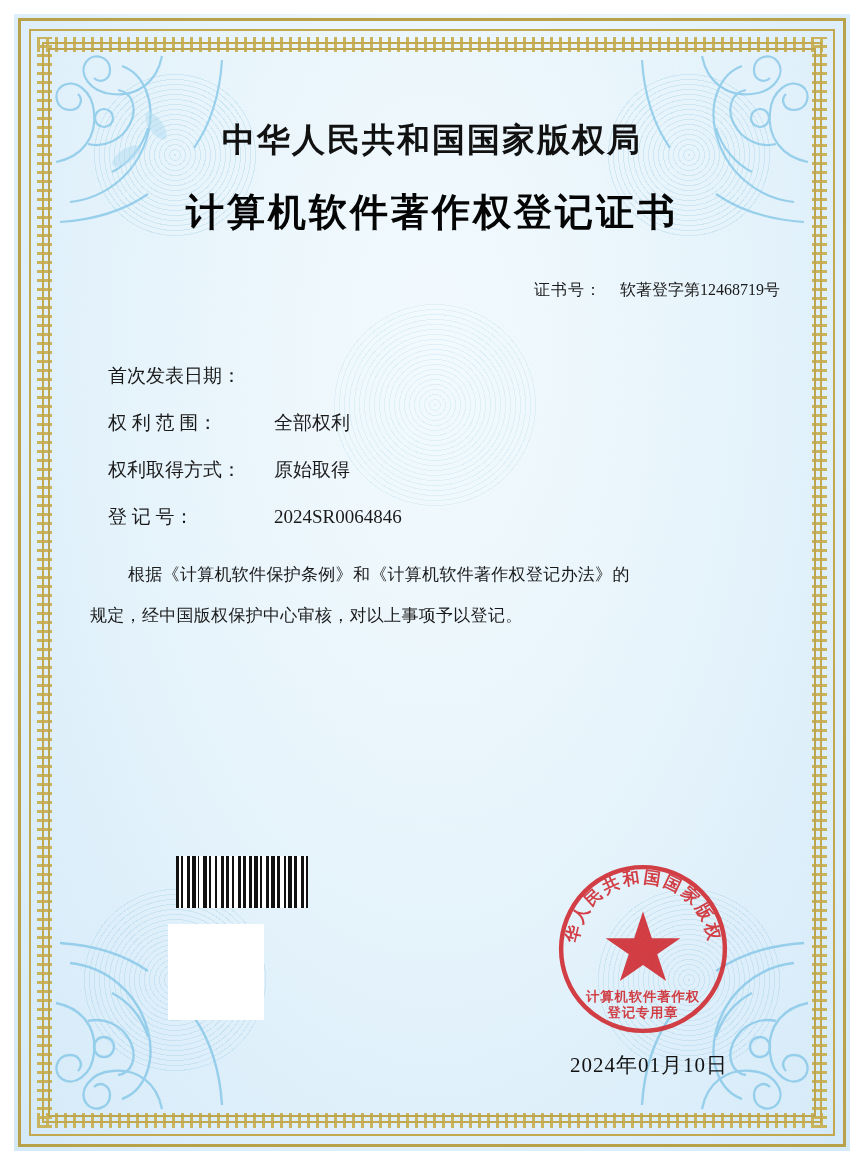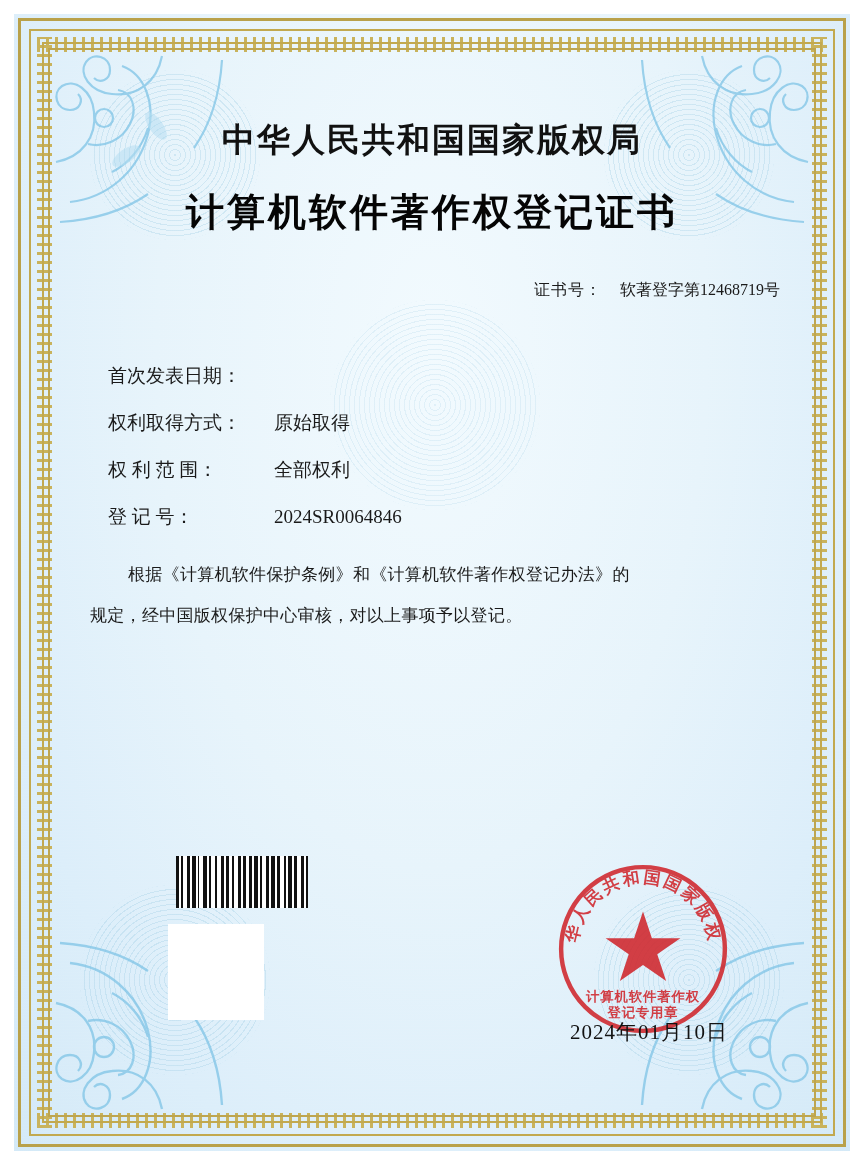--- a/index.html
+++ b/index.html
@@ -248,21 +248,21 @@
     width: 178px;
     height: 178px;
     z-index: 33;
     opacity: .88;
   }
   .seal svg { width: 100%; height: 100%; }
 
   .issue-date {
     position: absolute;
     right: 136px;
-    top: 1018px;
+    top: 1051px;
     z-index: 34;
     font-size: 21px;
     letter-spacing: 1px;
     color: #121212;
     text-align: right;
   }
 
   
   .texture {
     position: absolute;
@@ -363,26 +363,26 @@
     </div>
 
 
     <div class="gap-lg"></div>
 
     <div class="fields2">
       <div class="field-row">
         <span class="field-label">首次发表日期：</span>
       </div>
       <div class="field-row">
+        <span class="field-label">权 利 范 围：</span>
+        <span class="field-value">全部权利</span>
+      </div>
+      <div class="field-row">
         <span class="field-label">权利取得方式：</span>
         <span class="field-value">原始取得</span>
-      </div>
-      <div class="field-row">
-        <span class="field-label">权 利 范 围：</span>
-        <span class="field-value">全部权利</span>
       </div>
       <div class="field-row">
         <span class="field-label">登 记 号：</span>
         <span class="field-value">2024SR0064846</span>
       </div>
     </div>
 
     <div class="paragraph">
       <span>根据《计算机软件保护条例》和《计算机软件著作权登记办法》的</span>
       <span class="noindent">规定，经中国版权保护中心审核，对以上事项予以登记。</span>

